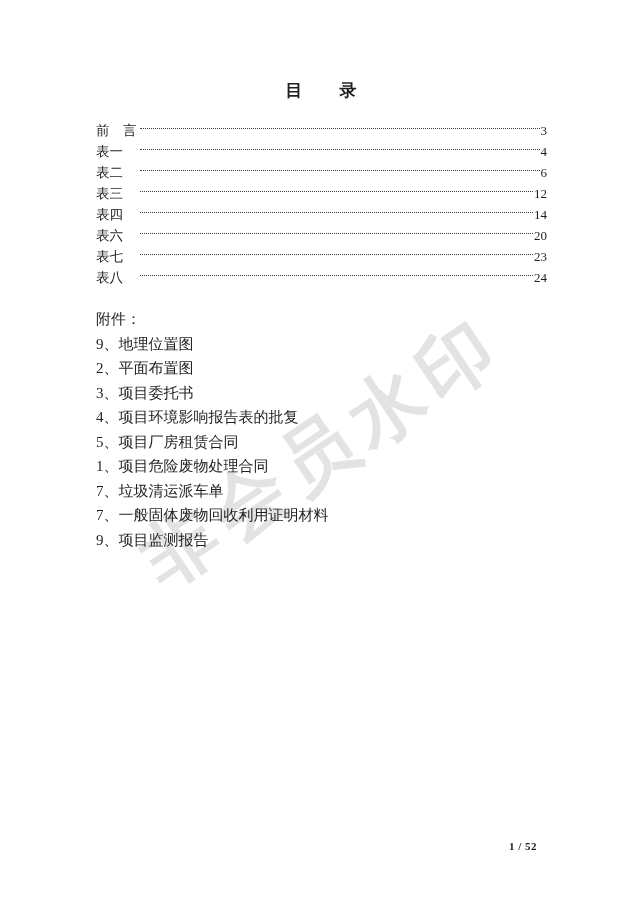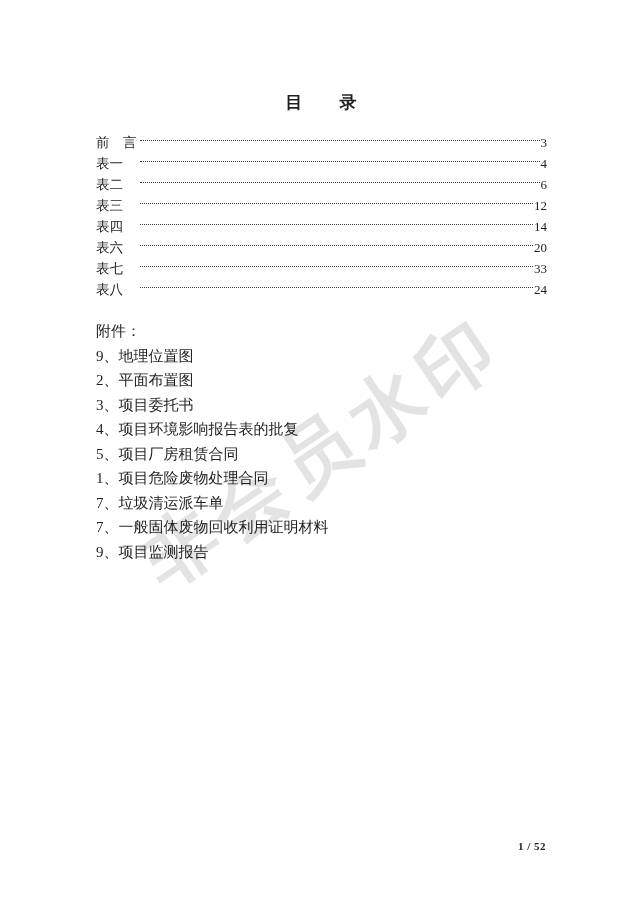--- a/index.html
+++ b/index.html
@@ -27,21 +27,21 @@
     white-space: nowrap;
     z-index: 0;
     user-select: none;
   }
   .content {
     position: relative;
     z-index: 1;
     padding: 0 93px 0 96px;
   }
   .title {
-    margin: 12px;
+    margin: 0;
     padding-top: 80px;
     font-size: 17px;
     line-height: 22px;
     font-weight: bold;
     text-align: center;
     letter-spacing: 1px;
   }
   .toc { margin-top: 18px; }
   .toc-row {
     display: flex;
@@ -66,21 +66,21 @@
   }
   .attachments { margin-top: 21px; }
   .att-heading, .att-item {
     height: 24.5px;
     font-size: 15px;
     line-height: 20px;
     white-space: pre;
   }
   .footer {
     position: absolute;
-    right: 94px;
+    right: 103px;
     bottom: 53px;
     z-index: 1;
     font-size: 11px;
     font-weight: bold;
     letter-spacing: 0.5px;
   }
 </style>
 </head>
 <body>
 
@@ -119,21 +119,21 @@
         <span class="toc-page">14</span>
       </div>
       <div class="toc-row">
         <span class="toc-label">表六</span>
         <span class="leader"></span>
         <span class="toc-page">20</span>
       </div>
       <div class="toc-row">
         <span class="toc-label">表七</span>
         <span class="leader"></span>
-        <span class="toc-page">33</span>
+        <span class="toc-page">23</span>
       </div>
       <div class="toc-row">
         <span class="toc-label">表八</span>
         <span class="leader"></span>
         <span class="toc-page">24</span>
       </div>
     </div>
 
     <div class="attachments">
       <div class="att-heading">附件：</div>

